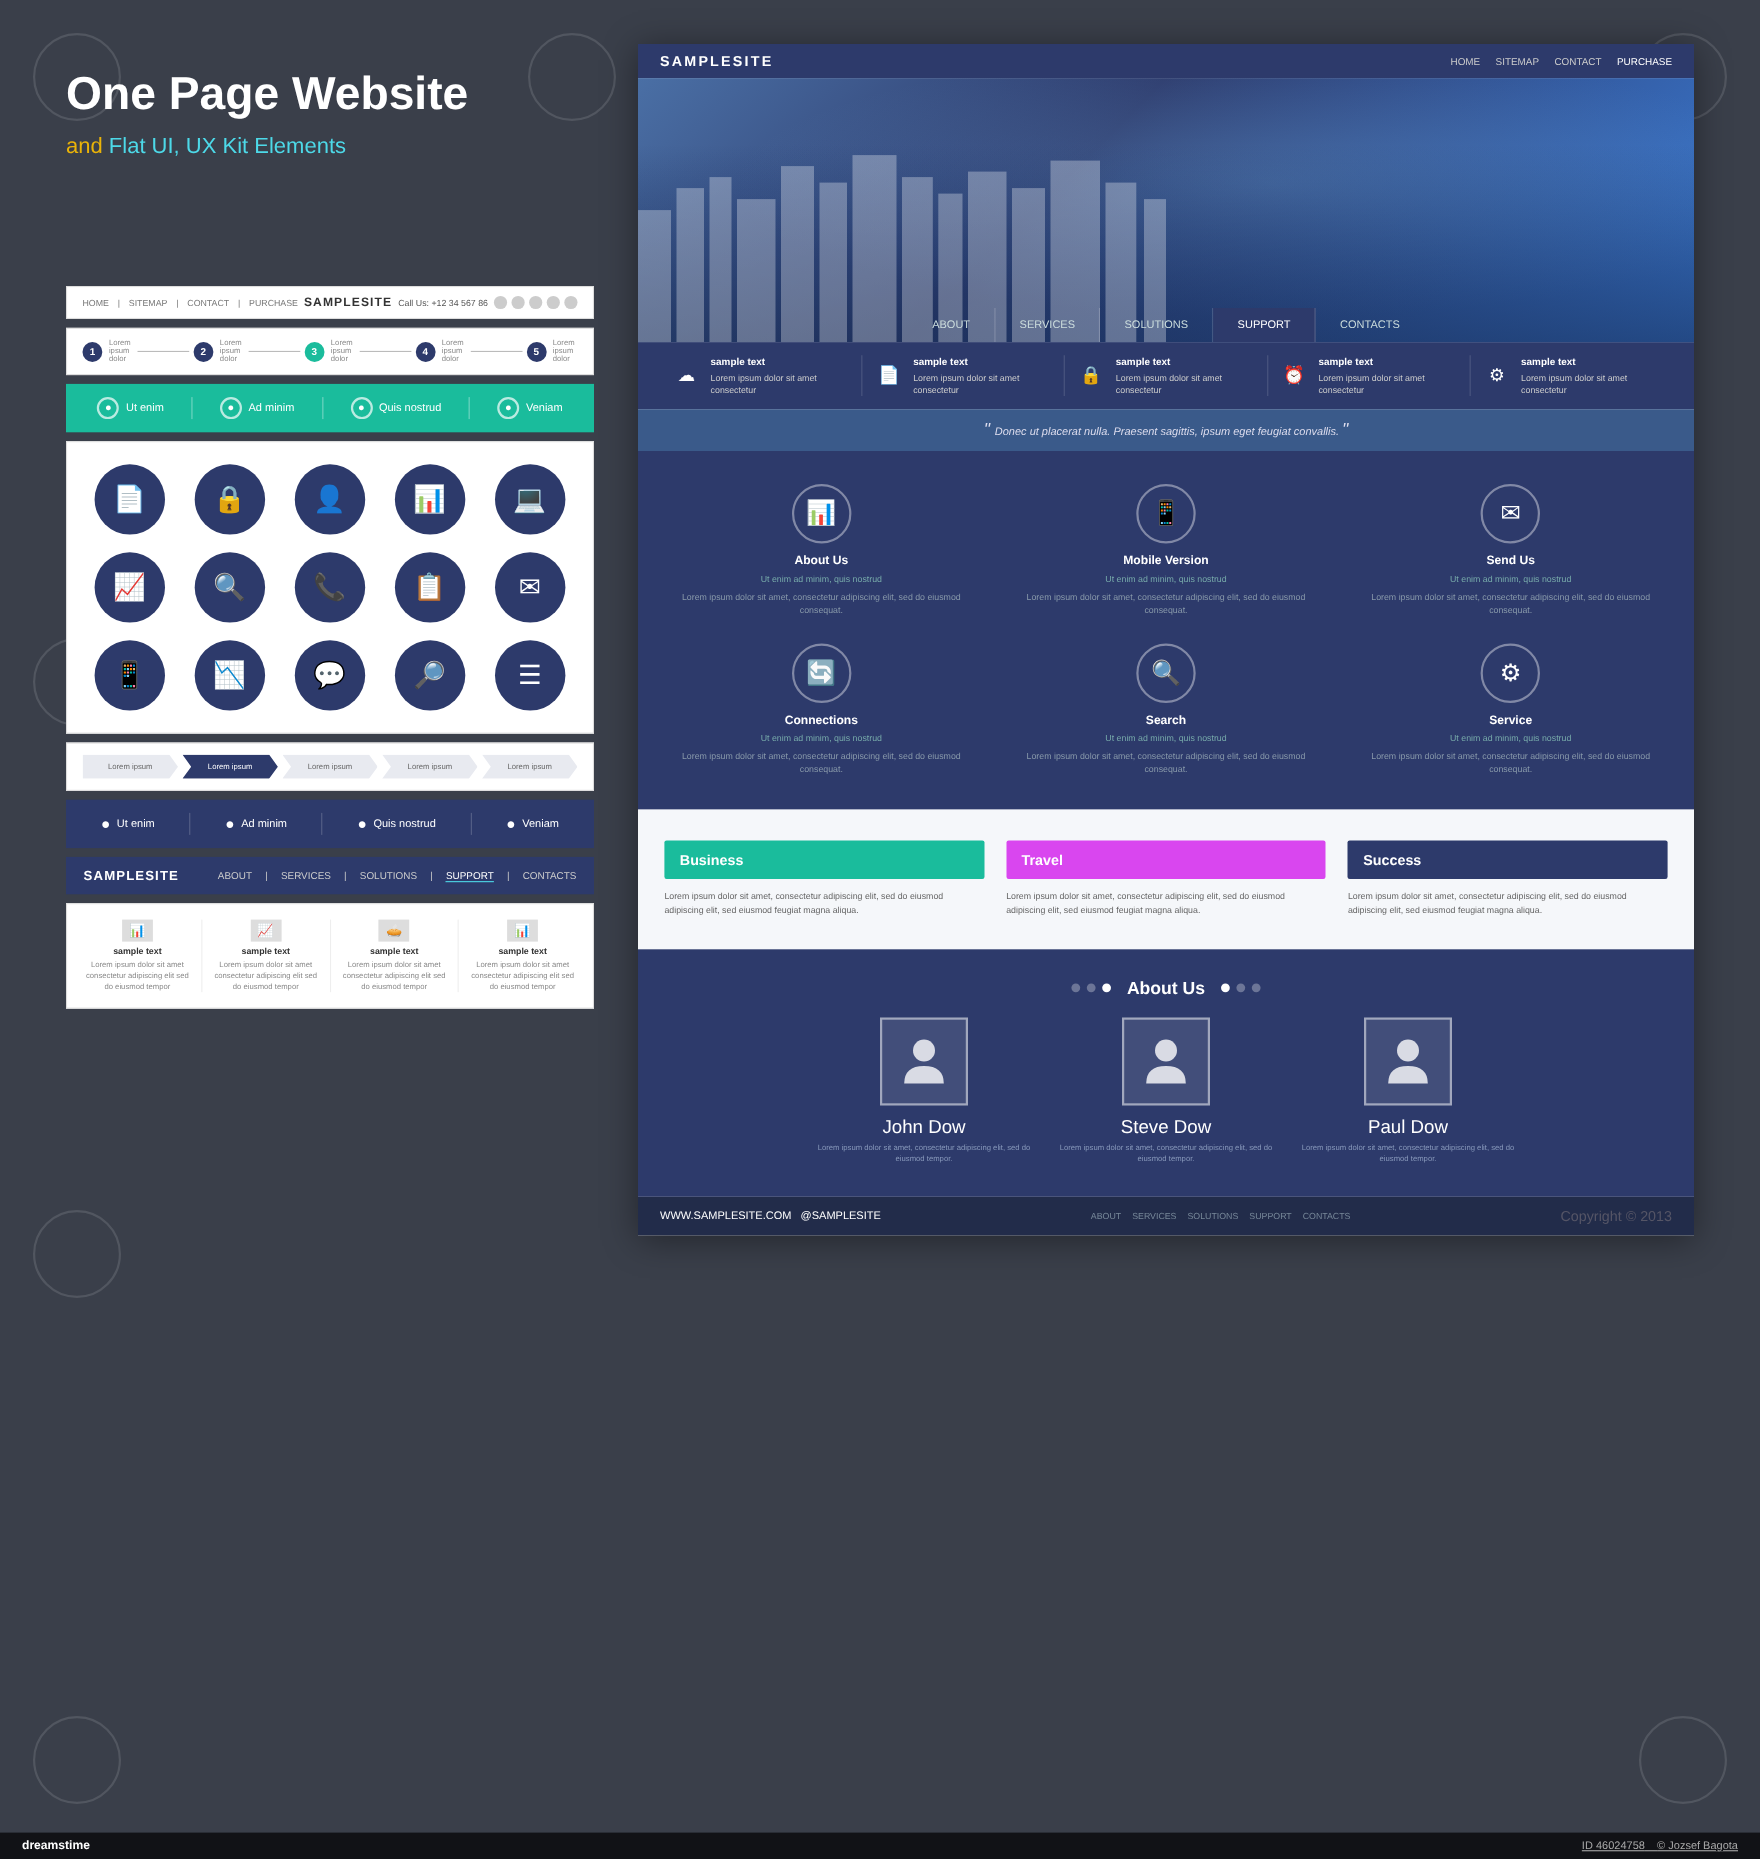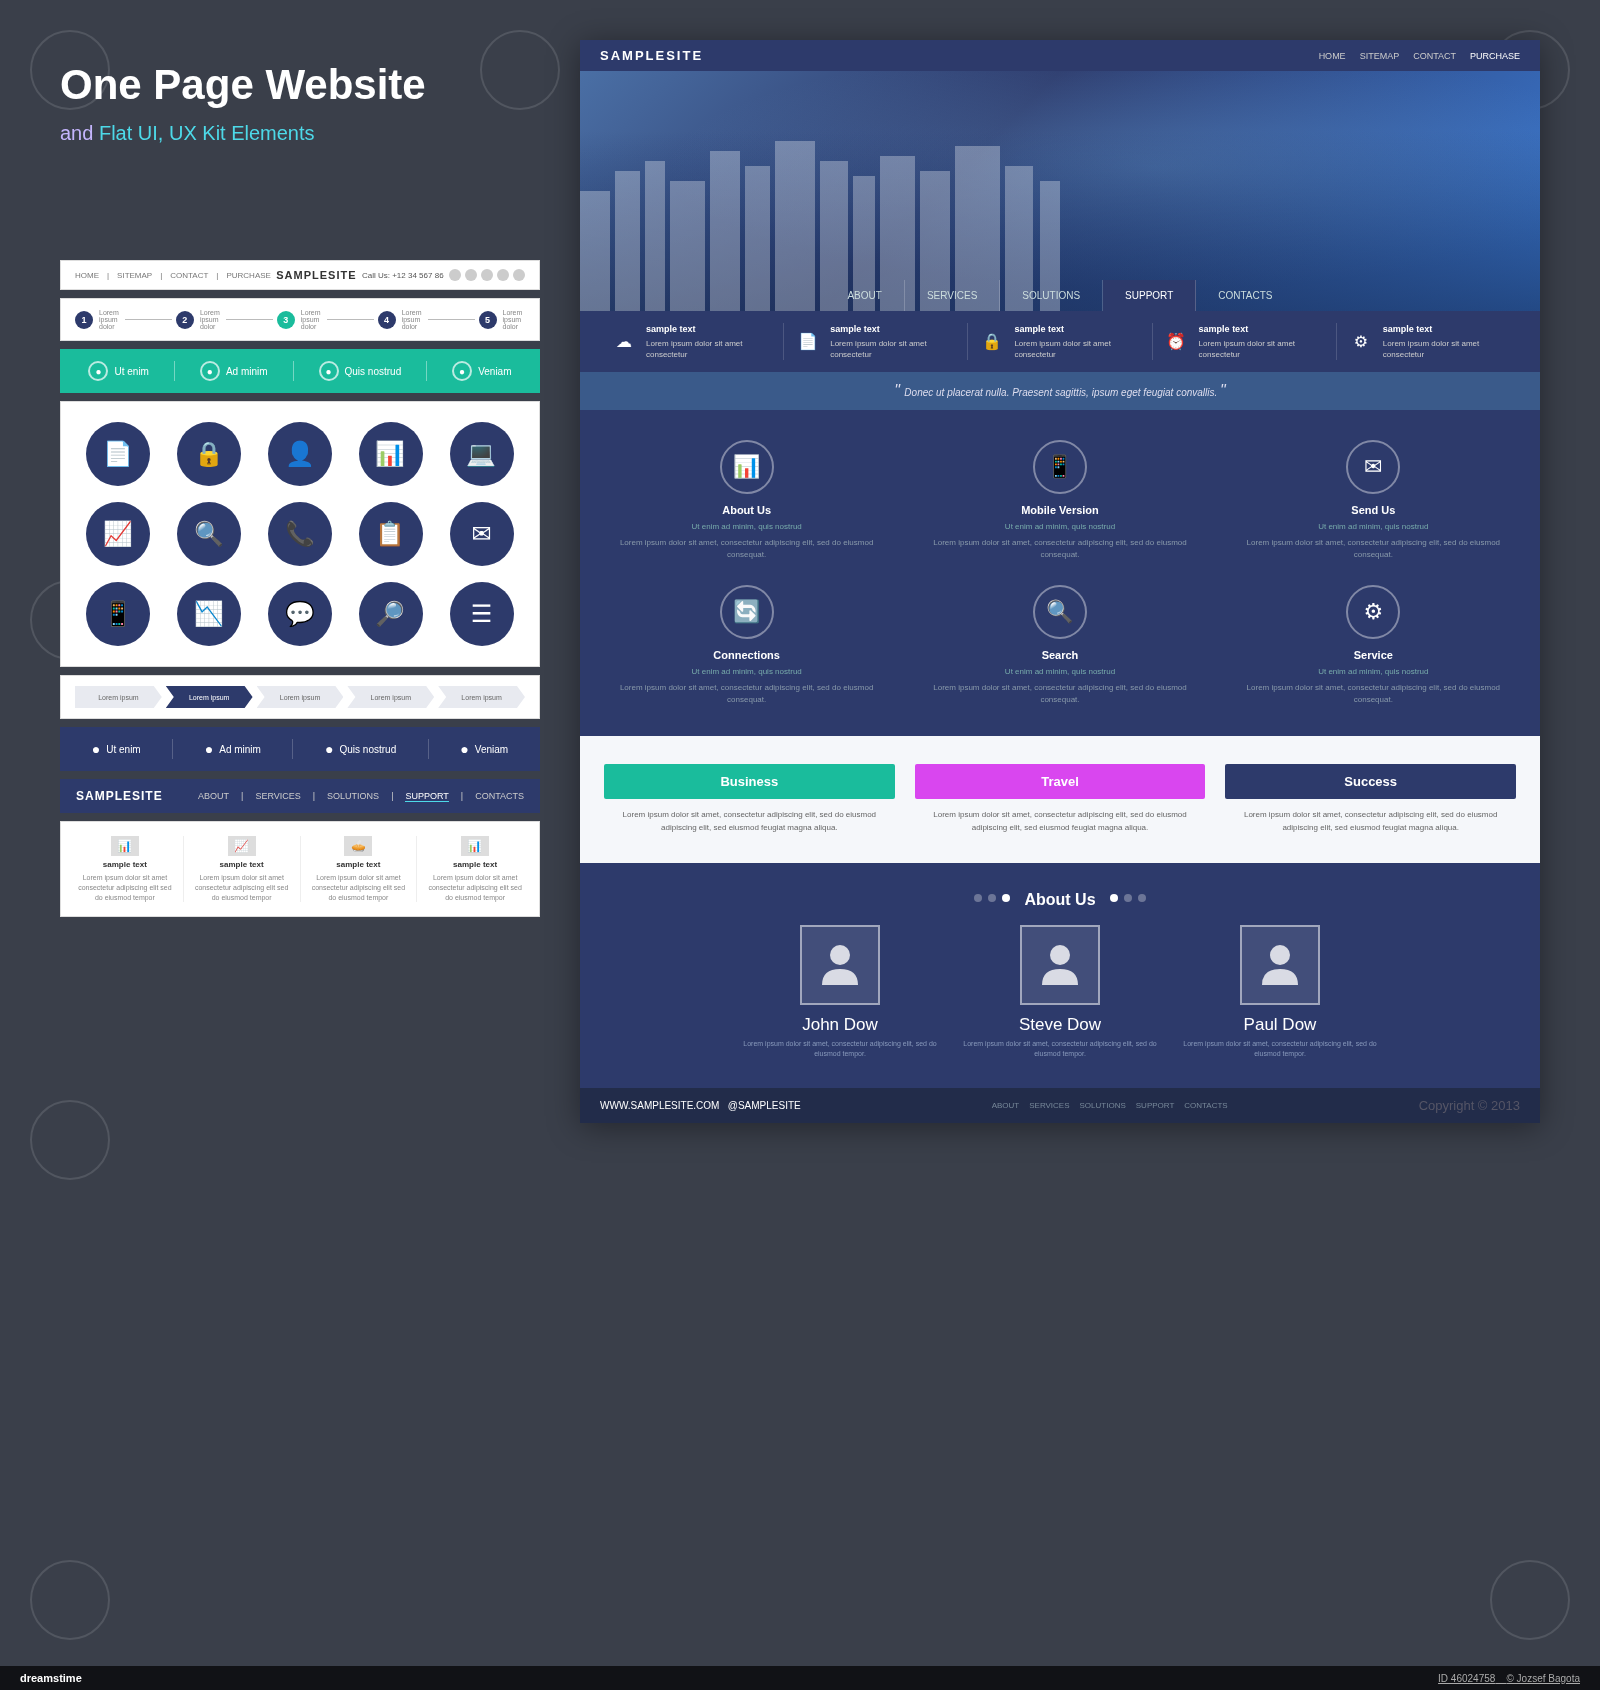--- a/index.html
+++ b/index.html
@@ -32,21 +32,21 @@
       font-size: 42px;
       font-weight: bold;
       line-height: 1.2;
       margin-bottom: 12px;
     }
     .left-title .subtitle {
       color: #888;
       font-size: 20px;
     }
     .left-title .subtitle span {
-      color: #c4b5fd;
+      color: #eab308;
     }
 
     
     .left-panel {
       position: absolute;
       left: 60px;
       top: 260px;
       width: 480px;
     }
 
@@ -487,21 +487,20 @@
 
     
     .biz-section {
       background: #f5f7fa;
       padding: 28px 24px;
     }
     .biz-cards {
       display: flex;
       gap: 20px;
       justify-content: space-between;
-      text-align: center;
     }
     .biz-card {
       flex: 1;
     }
     .biz-card-header {
       padding: 10px 14px;
       font-size: 13px;
       font-weight: bold;
       color: #fff;
       margin-bottom: 10px;

